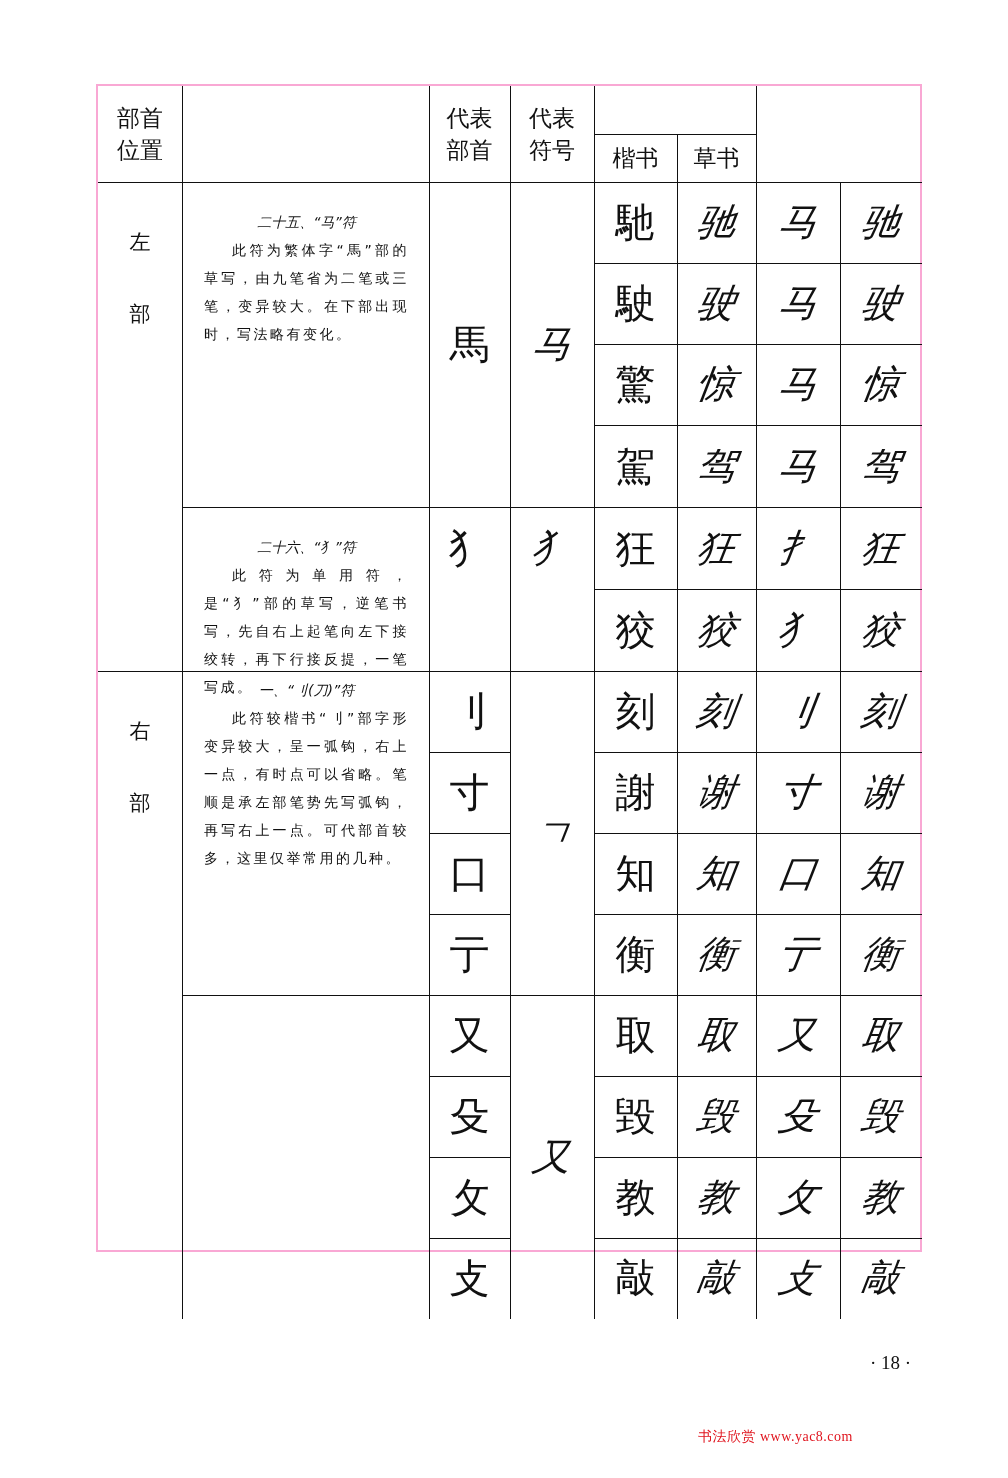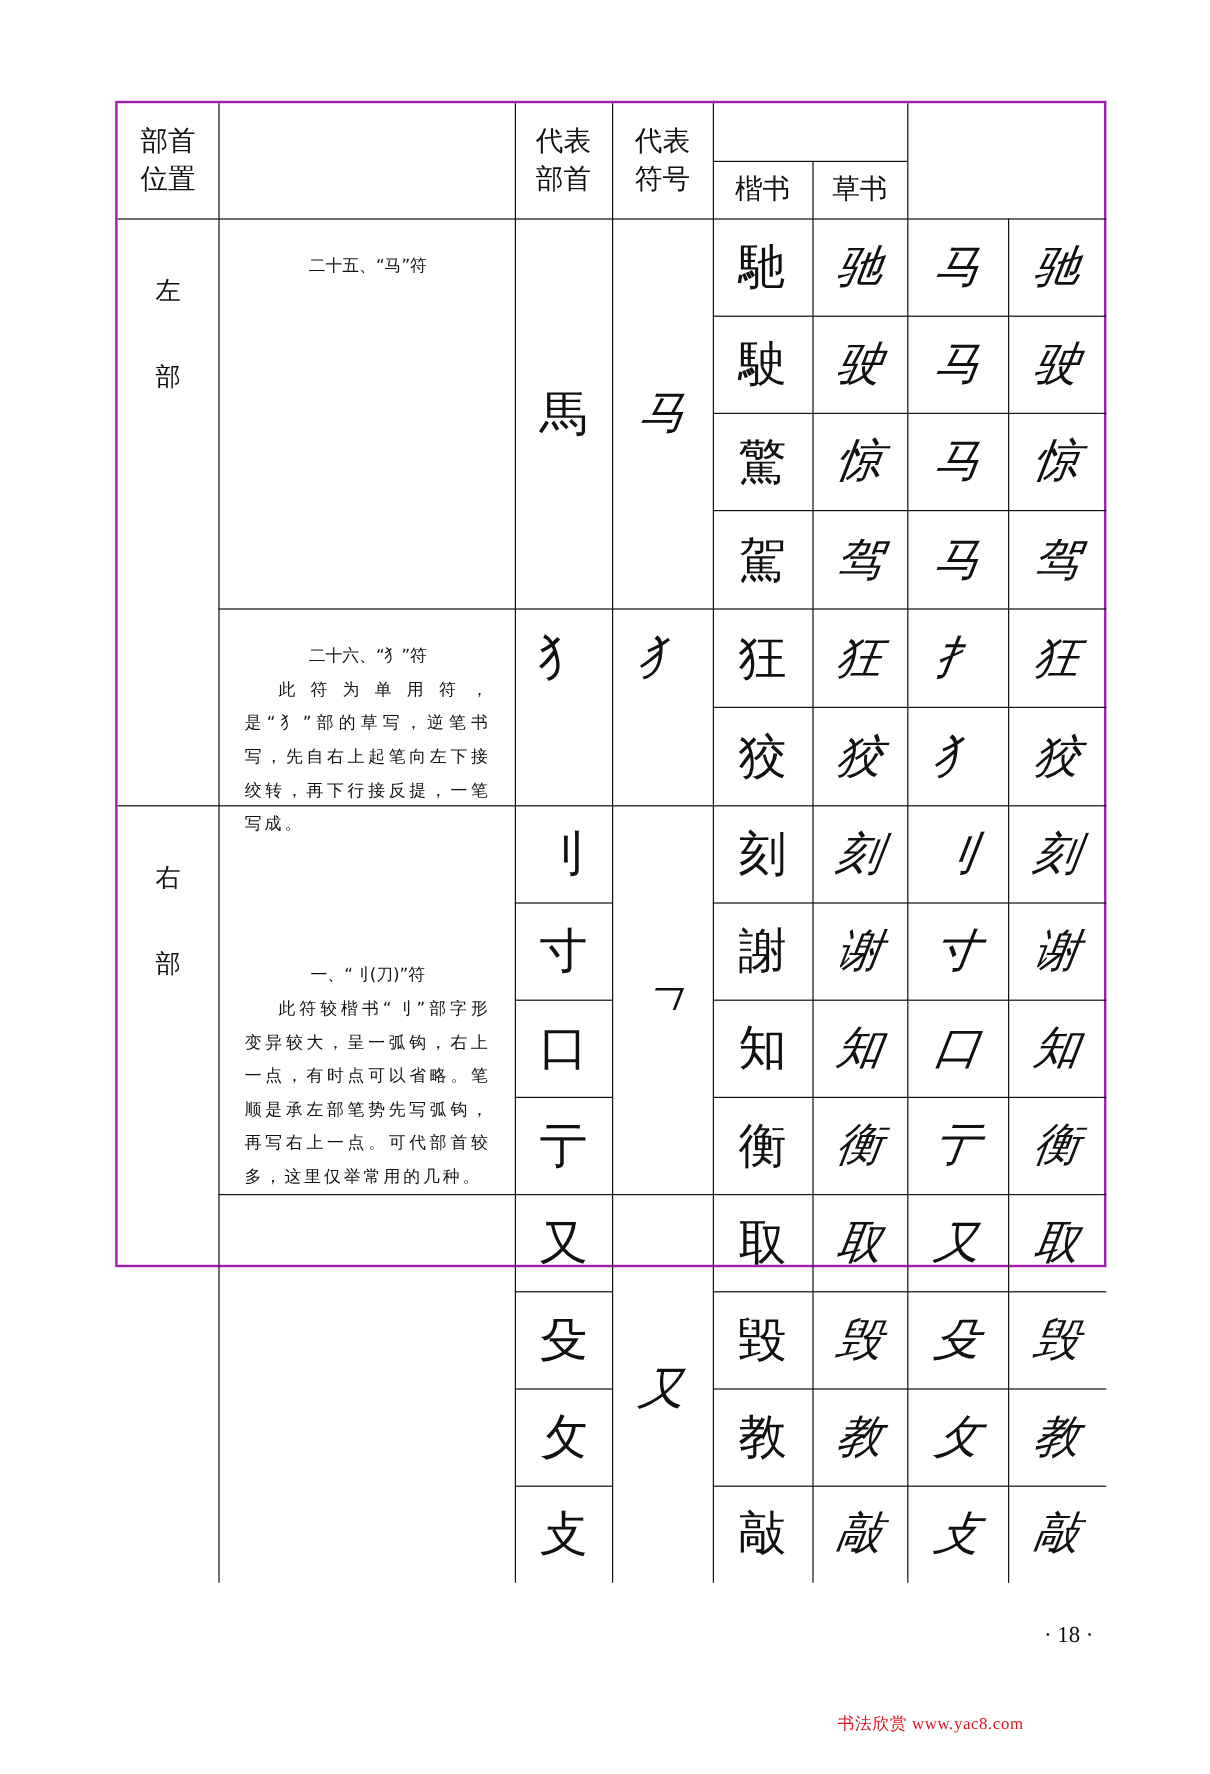--- a/index.html
+++ b/index.html
@@ -1,32 +1,32 @@
 <!DOCTYPE html>
 <html><head>
   <meta charset="utf-8">
   <style>
     html, body { margin: 0; padding: 0; background: #ffffff; }
     body { width: 1008px; height: 1478px; position: relative; overflow: hidden;
            font-family: "DejaVu Serif", "Liberation Serif", serif; color: #111; }
     .page { position: absolute; left: 0; top: 0; width: 1008px; height: 1478px; }
-    .tbl { position: absolute; left: 96px; top: 84px; width: 826px; height: 972px;
-           border: 2px solid #a21caf; box-sizing: border-box; }
+    .tbl { position: absolute; left: 96px; top: 84px; width: 826px; height: 1168px;
+           border: 2px solid #f9a8d4; box-sizing: border-box; }
     .cell { position: absolute; box-sizing: border-box; display: flex; align-items: center;
             justify-content: center; text-align: center; }
     .vline { position: absolute; top: 0; width: 0; border-left: 1.5px solid #111; }
     .hline { position: absolute; height: 0; border-top: 1.5px solid #111; }
     .hdr { font-size: 23px; line-height: 32px; font-family: "DejaVu Sans", "Liberation Sans", sans-serif; }
     .pos { font-size: 21px; font-family: "DejaVu Sans", "Liberation Sans", sans-serif;
            flex-direction: column; justify-content: flex-start; }
     .pos span { display: block; }
     .desc { font-size: 14px; line-height: 28px; align-items: flex-start; justify-content: flex-start;
             text-align: justify; padding: 26px 20px 0 22px; flex-direction: column;
             font-family: "DejaVu Sans", "Liberation Sans", sans-serif; letter-spacing: 2.5px; }
-    .desc .ttl { display: block; width: 100%; text-align: center; letter-spacing: 0; }
+    .desc .ttl { display: block; width: 100%; text-align: center; letter-spacing: 0; font-style: italic; }
     .desc .body { display: block; text-indent: 2em; }
     .glyph { font-size: 40px; font-family: "DejaVu Serif", "Liberation Serif", serif; }
     .cursive { font-size: 38px; font-style: italic; font-family: "DejaVu Serif", "Liberation Serif", serif; transform: skewX(-8deg); }
     .pagenum { position: absolute; left: 870px; top: 1352px; font-size: 19px; font-family: "Liberation Serif", serif; }
     .watermark { position: absolute; left: 698px; top: 1428px; font-size: 14px; color: #e0141e;
                  font-family: "Liberation Serif", "DejaVu Serif", serif; letter-spacing: 0.5px; }
   </style>
 </head>
 <body>
 
@@ -46,20 +46,21 @@
       <div class="hline" style="left: 0px; top: 96px; width: 824px;"></div>
       <div class="hline" style="left: 496px; top: 48px; width: 162px;"></div>
       <div class="vline" style="left: 84px; top: 0px; height: 96px;"></div>
       <div class="vline" style="left: 331px; top: 0px; height: 96px;"></div>
       <div class="vline" style="left: 412px; top: 0px; height: 96px;"></div>
       <div class="vline" style="left: 496px; top: 0px; height: 96px;"></div>
       <div class="vline" style="left: 579px; top: 48px; height: 48px;"></div>
       <div class="vline" style="left: 658px; top: 0px; height: 96px;"></div>
       <div class="cell desc" style="left: 84px; top: 96px; width: 247px; height: 325px;">
         <span class="ttl">二十五、“马”符</span>
+        <span class="body">此符为繁体字“馬”部的草写，由九笔省为二笔或三笔，变异较大。在下部出现时，写法略有变化。</span>
       </div>
       <div class="cell glyph" style="left: 331px; top: 96px; width: 81px; height: 325px;">馬</div>
       <div class="cell cursive" style="left: 412px; top: 96px; width: 84px; height: 325px;">马</div>
       <div class="cell glyph" style="left: 496px; top: 96px; width: 83px; height: 81px;">馳</div>
       <div class="cell cursive" style="left: 579px; top: 96px; width: 79px; height: 81px;">驰</div>
       <div class="cell cursive" style="left: 658px; top: 96px; width: 84px; height: 81px;">马</div>
       <div class="cell cursive" style="left: 742px; top: 96px; width: 82px; height: 81px;">驰</div>
       <div class="hline" style="left: 496px; top: 177px; width: 328px;"></div>
       <div class="cell glyph" style="left: 496px; top: 177px; width: 83px; height: 81px;">駛</div>
       <div class="cell cursive" style="left: 579px; top: 177px; width: 79px; height: 81px;">驶</div>
@@ -102,21 +103,21 @@
       <div class="vline" style="left: 496px; top: 421px; height: 164px;"></div>
       <div class="vline" style="left: 579px; top: 421px; height: 164px;"></div>
       <div class="vline" style="left: 658px; top: 421px; height: 164px;"></div>
       <div class="vline" style="left: 742px; top: 421px; height: 164px;"></div>
       <div class="cell pos" style="left: 0px; top: 96px; width: 84px; height: 489px; padding-top: 46px;">
         <span>左</span>
         <span style="margin-top:44px">部</span>
       </div>
       <div class="vline" style="left: 84px; top: 96px; height: 489px;"></div>
       <div class="hline" style="left: 0px; top: 585px; width: 824px;"></div>
-      <div class="cell desc" style="left: 84px; top: 585px; width: 247px; height: 324px; justify-content: flex-end;">
+      <div class="cell desc" style="left: 84px; top: 564px; width: 247px; height: 324px;">
         <span class="ttl">一、“刂(刀)”符</span>
         <span class="body">此符较楷书“刂”部字形变异较大，呈一弧钩，右上一点，有时点可以省略。笔顺是承左部笔势先写弧钩，再写右上一点。可代部首较多，这里仅举常用的几种。</span>
       </div>
       <div class="cell glyph" style="left: 331px; top: 585px; width: 81px; height: 81px;">刂</div>
       <div class="hline" style="left: 331px; top: 666px; width: 81px;"></div>
       <div class="cell glyph" style="left: 331px; top: 666px; width: 81px; height: 81px;">寸</div>
       <div class="hline" style="left: 331px; top: 747px; width: 81px;"></div>
       <div class="cell glyph" style="left: 331px; top: 747px; width: 81px; height: 81px;">口</div>
       <div class="hline" style="left: 331px; top: 828px; width: 81px;"></div>
       <div class="cell glyph" style="left: 331px; top: 828px; width: 81px; height: 81px;">亍</div>

